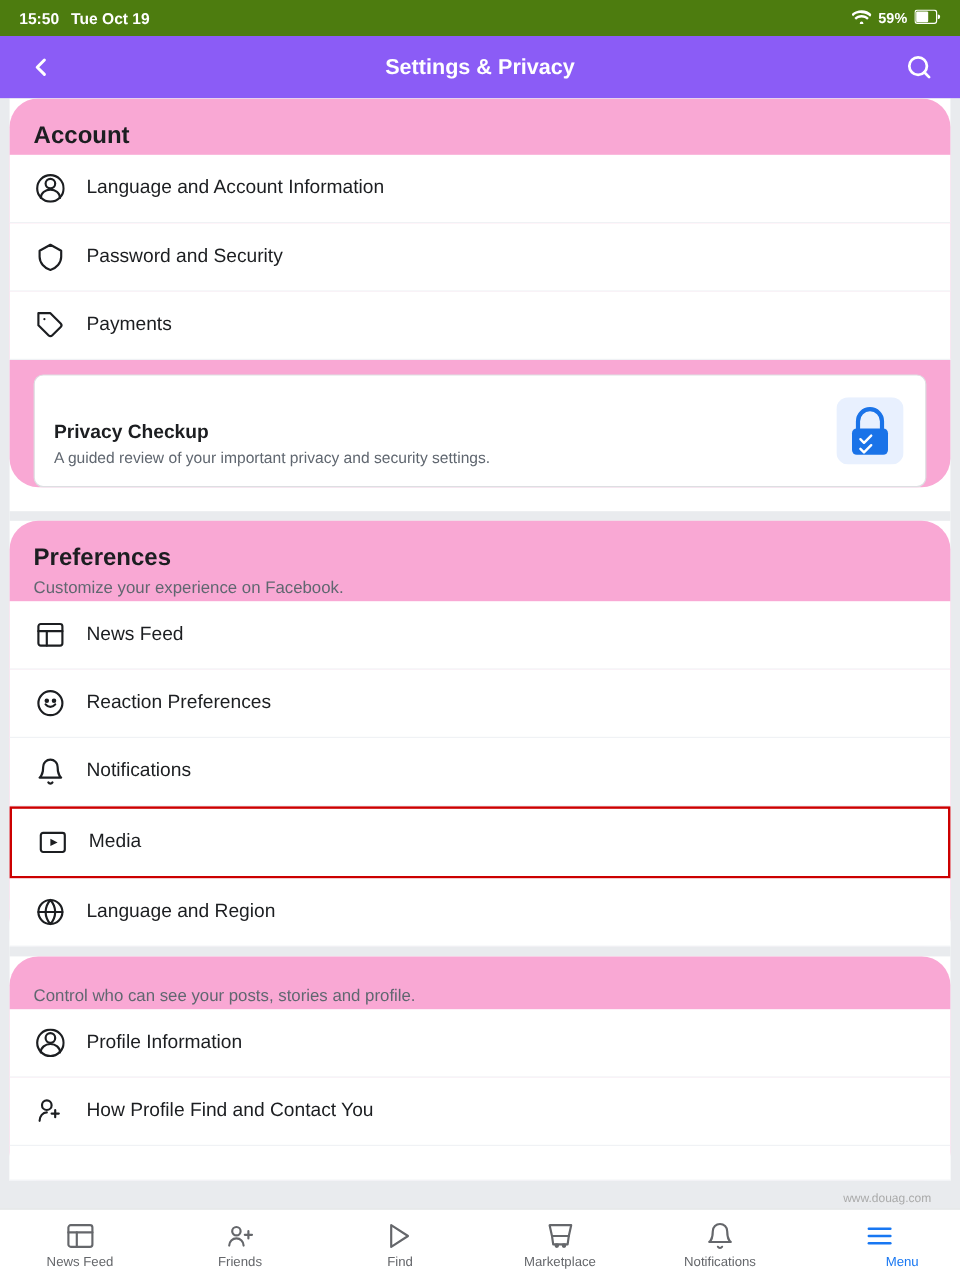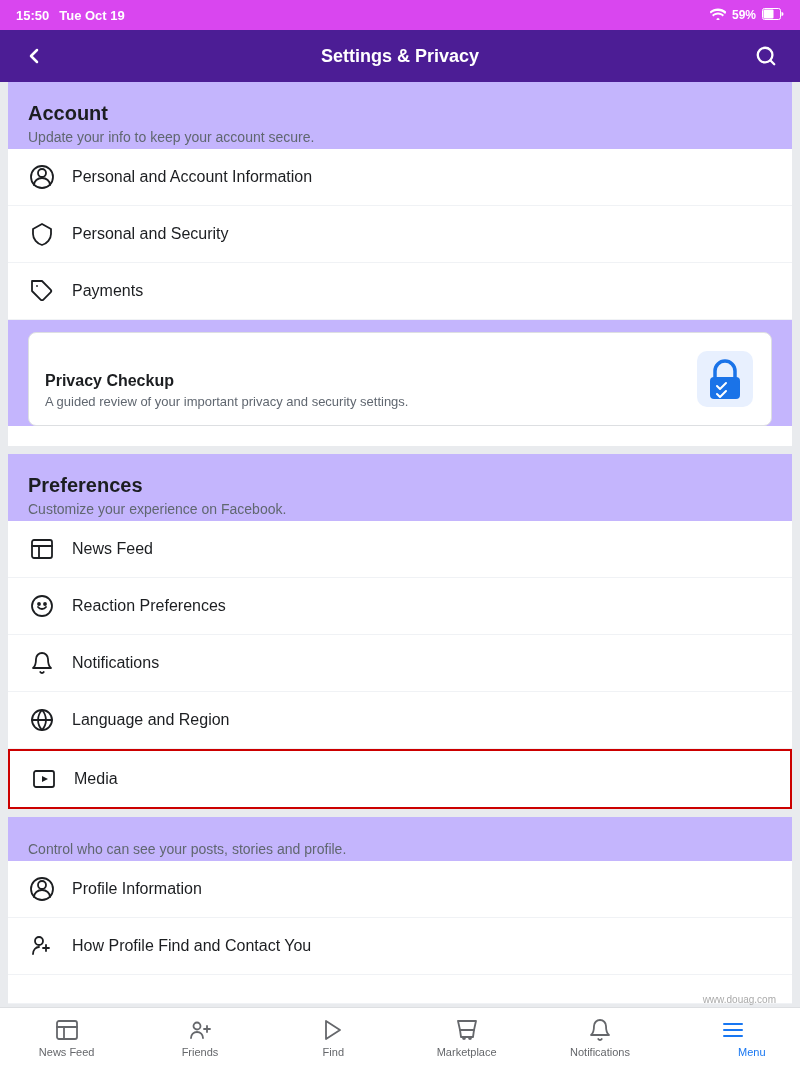--- a/index.html
+++ b/index.html
@@ -8,40 +8,40 @@
       background: #e9ebee;
       width: 800px;
       height: 1067px;
       overflow: hidden;
       display: flex;
       flex-direction: column;
     }
 
     
     .status-bar {
-      background: #d946ef;
+      background: #4d7c0f;
       color: white;
       display: flex;
       justify-content: space-between;
       align-items: center;
       padding: 0 16px;
       height: 30px;
       font-size: 13px;
       font-weight: 600;
       flex-shrink: 0;
     }
     .status-right {
       display: flex;
       gap: 6px;
       font-size: 12px;
     }
 
     
     .header {
-      background: #4c1d95;
+      background: #8b5cf6;
       color: white;
       display: flex;
       align-items: center;
       justify-content: space-between;
       padding: 0 16px;
       height: 52px;
       flex-shrink: 0;
     }
     .header-title {
       font-size: 18px;
@@ -68,23 +68,24 @@
       background: #e9ebee;
     }
 
     .content-inner {
       background: white;
       margin: 0 8px;
     }
 
     
     .section {
-      background: #c4b5fd;
+      background: #f9a8d4;
       margin-bottom: 0;
       padding: 0;
+      border-radius: 24px;
     }
 
     .section-header {
       padding: 20px 20px 4px 20px;
     }
     .section-title {
       font-size: 20px;
       font-weight: 700;
       color: #1c1e21;
     }
@@ -247,41 +248,40 @@
     </svg>
   </button>
 </div>
 
 <div class="main-content">
   <div class="content-inner">
 
     <div class="section">
       <div class="section-header">
         <div class="section-title">Account</div>
-        <div class="section-subtitle">Update your info to keep your account secure.</div>
       </div>
 
       <div class="menu-item">
         <div class="menu-icon">
           <svg viewBox="0 0 24 24" fill="none" stroke="#1c1e21" stroke-width="1.8" stroke-linecap="round" stroke-linejoin="round">
             <circle cx="12" cy="8" r="4"></circle>
             <path d="M4 20c0-4 3.6-7 8-7s8 3 8 7"></path>
             <circle cx="12" cy="12" r="11"></circle>
           </svg>
         </div>
-        <span class="menu-label">Personal and Account Information</span>
+        <span class="menu-label">Language and Account Information</span>
       </div>
 
       <div class="menu-item">
         <div class="menu-icon">
           <svg viewBox="0 0 24 24" fill="none" stroke="#1c1e21" stroke-width="1.8" stroke-linecap="round" stroke-linejoin="round">
             <path d="M12 2L3 7v5c0 5 4 9.5 9 11 5-1.5 9-6 9-11V7L12 2z"></path>
           </svg>
         </div>
-        <span class="menu-label">Personal and Security</span>
+        <span class="menu-label">Password and Security</span>
       </div>
 
       <div class="menu-item">
         <div class="menu-icon">
           <svg viewBox="0 0 24 24" fill="none" stroke="#1c1e21" stroke-width="1.8" stroke-linecap="round" stroke-linejoin="round">
             <path d="M20.59 13.41l-7.17 7.17a2 2 0 0 1-2.83 0L2 12V2h10l8.59 8.59a2 2 0 0 1 0 2.82z"></path>
             <line x1="7" y1="7" x2="7.01" y2="7"></line>
           </svg>
         </div>
         <span class="menu-label">Payments</span>
@@ -342,39 +342,39 @@
       <div class="menu-item">
         <div class="menu-icon">
           <svg viewBox="0 0 24 24" fill="none" stroke="#1c1e21" stroke-width="1.8" stroke-linecap="round" stroke-linejoin="round">
             <path d="M18 8A6 6 0 0 0 6 8c0 7-3 9-3 9h18s-3-2-3-9"></path>
             <path d="M13.73 21a2 2 0 0 1-3.46 0"></path>
           </svg>
         </div>
         <span class="menu-label">Notifications</span>
       </div>
 
+      <div class="menu-item" style="border: 2px solid #cc0000; margin: 0;">
+        <div class="menu-icon">
+          <svg viewBox="0 0 24 24" fill="none" stroke="#1c1e21" stroke-width="1.8" stroke-linecap="round" stroke-linejoin="round">
+            <rect x="2" y="4" width="20" height="16" rx="2"></rect>
+            <polygon points="10 9 16 12 10 15 10 9" fill="#1c1e21" stroke="none"></polygon>
+          </svg>
+        </div>
+        <span class="menu-label">Media</span>
+      </div>
+
       <div class="menu-item">
         <div class="menu-icon">
           <svg viewBox="0 0 24 24" fill="none" stroke="#1c1e21" stroke-width="1.8" stroke-linecap="round" stroke-linejoin="round">
             <circle cx="12" cy="12" r="10"></circle>
             <line x1="2" y1="12" x2="22" y2="12"></line>
             <path d="M12 2a15.3 15.3 0 0 1 4 10 15.3 15.3 0 0 1-4 10 15.3 15.3 0 0 1-4-10 15.3 15.3 0 0 1 4-10z"></path>
           </svg>
         </div>
         <span class="menu-label">Language and Region</span>
-      </div>
-
-      <div class="menu-item" style="border: 2px solid #cc0000; margin: 0;">
-        <div class="menu-icon">
-          <svg viewBox="0 0 24 24" fill="none" stroke="#1c1e21" stroke-width="1.8" stroke-linecap="round" stroke-linejoin="round">
-            <rect x="2" y="4" width="20" height="16" rx="2"></rect>
-            <polygon points="10 9 16 12 10 15 10 9" fill="#1c1e21" stroke="none"></polygon>
-          </svg>
-        </div>
-        <span class="menu-label">Media</span>
       </div>
     </div>
 
     <div class="divider"></div>
 
     <div class="section">
       <div class="section-header">
         <div class="section-subtitle">Control who can see your posts, stories and profile.</div>
       </div>
 

